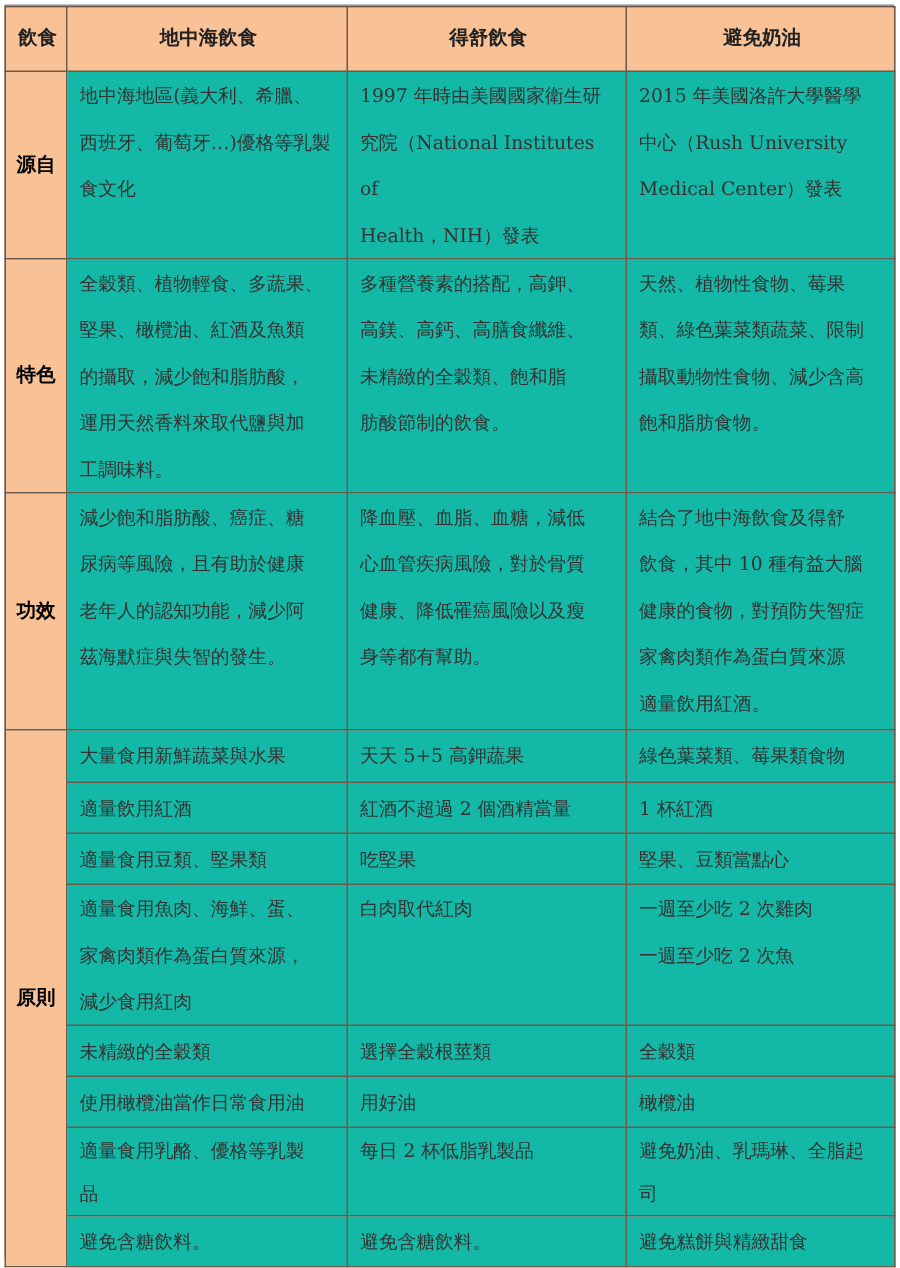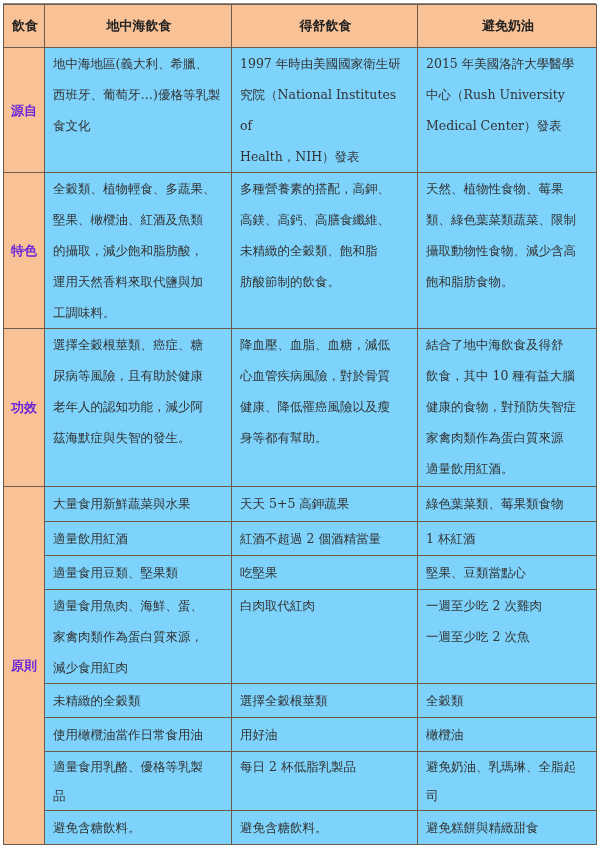--- a/index.html
+++ b/index.html
@@ -7,22 +7,22 @@
          font-family: "DejaVu Serif", "Liberation Serif", serif; color: #333; }
   .frame { position: absolute; left: 3px; top: 3px; width: 593px; height: 836px;
            border: 1px solid #8a8a8a; box-sizing: border-box; background: #fff; }
   table { position: absolute; left: 3px; top: 4px; width: 593px; border-collapse: collapse;
           table-layout: fixed; }
   td, th { border: 1px solid #6e5a4a; box-sizing: border-box; vertical-align: top;
            font-size: 12.5px; line-height: 31px; padding: 0 6px 0 8px; }
   th { background: #f8c196; font-weight: bold; height: 42px;
        line-height: 42px; font-size: 13px; color: #222; }
   td.label { background: #f8c196; font-weight: bold; text-align: center; vertical-align: middle;
-             padding: 0; font-size: 13px; color: #6d28d9; }
-  td.cell { background: #7dd3fc; }
+             padding: 0; font-size: 13px; color: #000000; }
+  td.cell { background: #14b8a6; }
   td.short { line-height: 33px; }
   .line { display: block; }
   .footer { position: absolute; left: 4px; top: 808px; width: 590px; height: 30px;
             line-height: 30px; font-size: 12.5px; padding-left: 6px; color: #0f172a; margin-top: 38px; }
 </style>
 </head>
 <body>
 
 <div class="frame"></div>
 
@@ -81,21 +81,21 @@
         <span class="line">天然、植物性食物、莓果</span>
         <span class="line">類、綠色葉菜類蔬菜、限制</span>
         <span class="line">攝取動物性食物、減少含高</span>
         <span class="line">飽和脂肪食物。</span>
       </td>
     </tr>
 
     <tr style="height:158px">
       <td class="label">功效</td>
       <td class="cell">
-        <span class="line">選擇全穀根莖類、癌症、糖</span>
+        <span class="line">減少飽和脂肪酸、癌症、糖</span>
         <span class="line">尿病等風險，且有助於健康</span>
         <span class="line">老年人的認知功能，減少阿</span>
         <span class="line">茲海默症與失智的發生。</span>
       </td>
       <td class="cell">
         <span class="line">降血壓、血脂、血糖，減低</span>
         <span class="line">心血管疾病風險，對於骨質</span>
         <span class="line">健康、降低罹癌風險以及瘦</span>
         <span class="line">身等都有幫助。</span>
       </td>

